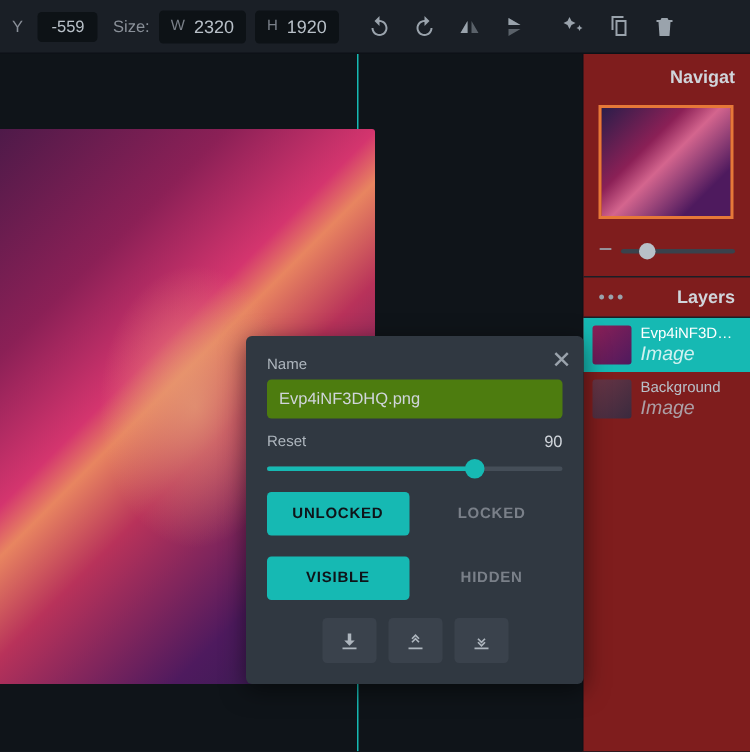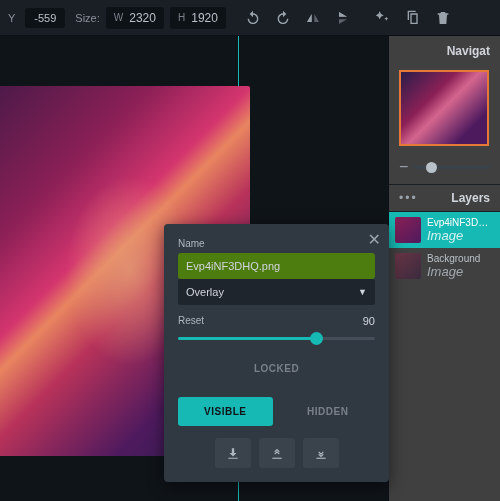--- a/index.html
+++ b/index.html
@@ -49,21 +49,21 @@
 .canvas-img::before {
   content: '';
   position: absolute;
   top: 20%; left: 35%;
   width: 50%; height: 60%;
   background: radial-gradient(ellipse at center, rgba(230,160,120,0.7) 0%, transparent 60%);
   border-radius: 50%;
 }
 .right-panel {
   width: 112px;
-  background: #404040;
+  background: #7f1d1d;
   border-left: 1px solid #0d1117;
   display: flex;
   flex-direction: column;
 }
 .nav-header { text-align: right; padding: 8px 10px; font-weight: bold; color: #d0d5db; font-size: 12px; }
 .nav-thumb {
   margin: 4px 10px;
   width: 90px; height: 76px;
   border: 2px solid #e67838;
   background: linear-gradient(135deg, #2a1d4a 0%, #8b2056 35%, #d4658e 50%, #4e1a5e 80%);
@@ -204,33 +204,30 @@
         <div class="layer-type">Image</div>
       </div>
     </div>
   </div>
 </div>
 
 <div class="dialog">
   <span class="dialog-close">✕</span>
   <div class="dlg-label">Name</div>
   <input class="dlg-input" value="Evp4iNF3DHQ.png" style="">
-  <div class="dlg-select">
-    <span>Overlay</span>
-    <span class="caret">▼</span>
-  </div>
   <div class="dlg-row">
     <span class="dlg-label">Reset</span>
     <span class="dlg-val">90</span>
   </div>
   <div class="dlg-slider">
     <div class="dlg-slider-fill"></div>
     <div class="dlg-slider-thumb"></div>
   </div>
   <div class="dlg-btn-row">
+    <div class="dlg-btn active">UNLOCKED</div>
     <div class="dlg-btn inactive">LOCKED</div>
   </div>
   <div class="dlg-btn-row">
     <div class="dlg-btn active">VISIBLE</div>
     <div class="dlg-btn inactive">HIDDEN</div>
   </div>
   <div class="dlg-icon-row">
     <div class="dlg-icon-btn">
         <svg viewBox="0 0 24 24">
           <path d="M12 18l-6-6h4V4h4v8h4l-6 6zM4 20h16v2H4z"></path>

